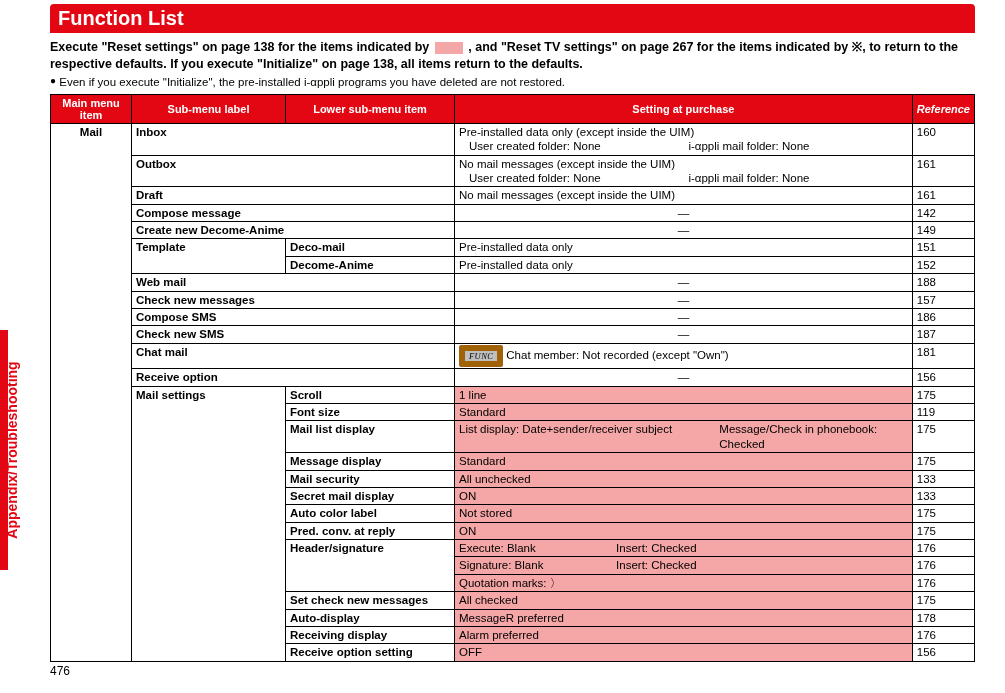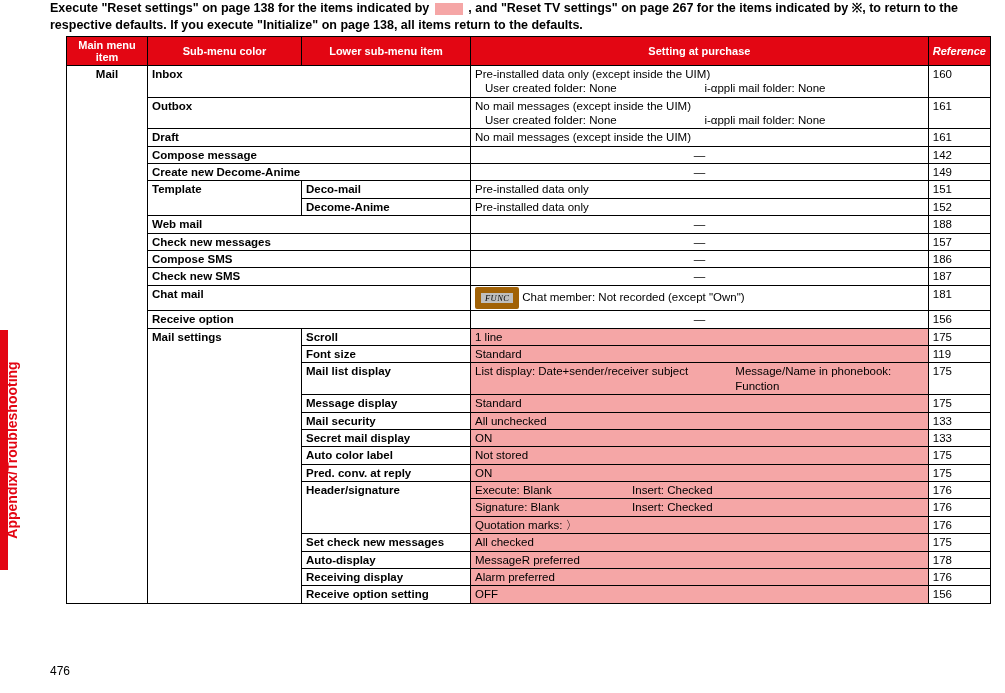--- a/index.html
+++ b/index.html
@@ -46,21 +46,20 @@
   .note {
     font-size: 11.5px;
     margin: 2px 0 6px 0;
   }
   .note .bullet { font-size: 10px; vertical-align: 2px; }
 
   table.func {
     border-collapse: collapse;
     width: 100%;
     font-size: 11.5px;
-    margin-left: 16px;
   }
   table.func th {
     background: #e30613;
     color: #fff;
     font-weight: bold;
     text-align: center;
     padding: 2px 4px;
     border: 1px solid #000;
     font-size: 11px;
   }
@@ -131,30 +130,35 @@
 </style>
 </head>
 <body>
 
 <div class="side-tab">
   <div class="red-bar"></div>
   <div class="label">Appendix/Troubleshooting</div>
 </div>
 
 <div class="page">
+  <div class="title-bar">Function List</div>
 
   <p class="intro">
     <span>Execute "Reset settings" on page 138 for the items indicated by </span><span class="reset-icon"></span><span> , and "Reset TV settings" on page 267 for the items indicated by </span><span class="x-mark">※</span><span>, to return to the respective defaults. If you execute "Initialize" on page 138, all items return to the defaults.</span>
   </p>
+  <p class="note">
+    <span class="bullet">●</span>
+    <span>Even if you execute "Initialize", the pre-installed i-αppli programs you have deleted are not restored.</span>
+  </p>
 
   <table class="func">
     <thead>
       <tr>
         <th class="main-col">Main menu item</th>
-        <th class="sub-col">Sub-menu color</th>
+        <th class="sub-col">Sub-menu label</th>
         <th class="low-col">Lower sub-menu item</th>
         <th class="set-col">Setting at purchase</th>
         <th class="ref-col ref">Reference</th>
       </tr>
     </thead>
     <tbody>
 
       <tr>
         <td class="main-col" rowspan="28">Mail</td>
         <td class="sub-col" colspan="2">Inbox</td>
@@ -257,21 +261,21 @@
       <tr>
         <td class="low-col">Font size</td>
         <td class="set-col hl">Standard</td>
         <td class="ref-col">119</td>
       </tr>
       <tr>
         <td class="low-col">Mail list display</td>
         <td class="set-col hl">
           <span class="two-part">
             <span class="left" style="flex-basis:58%">List display: Date+sender/receiver subject</span>
-            <span class="right">Message/Name in phonebook: Function</span>
+            <span class="right">Message/Check in phonebook: Checked</span>
           </span>
         </td>
         <td class="ref-col">175</td>
       </tr>
       <tr>
         <td class="low-col">Message display</td>
         <td class="set-col hl">Standard</td>
         <td class="ref-col">175</td>
       </tr>
       <tr>

